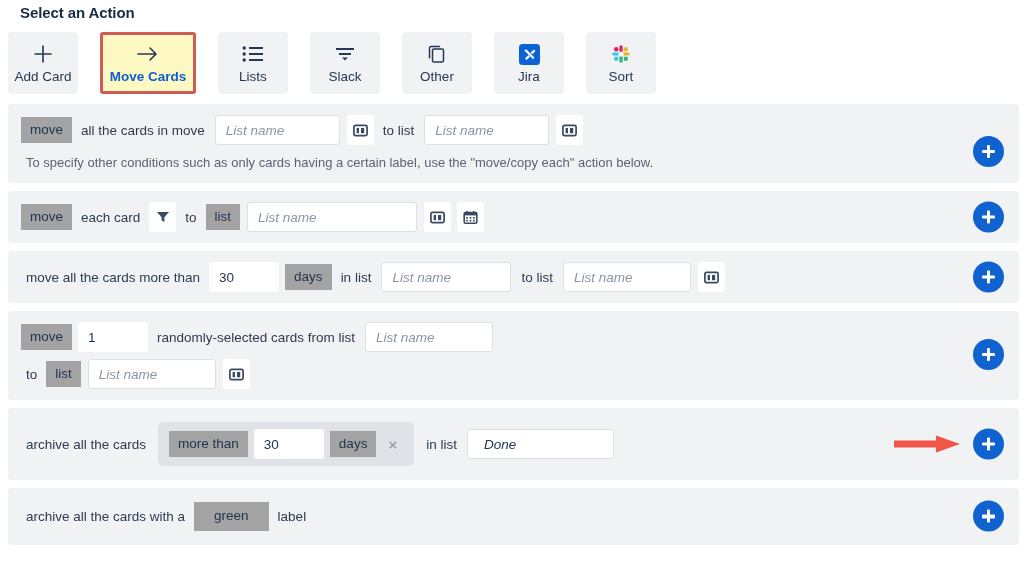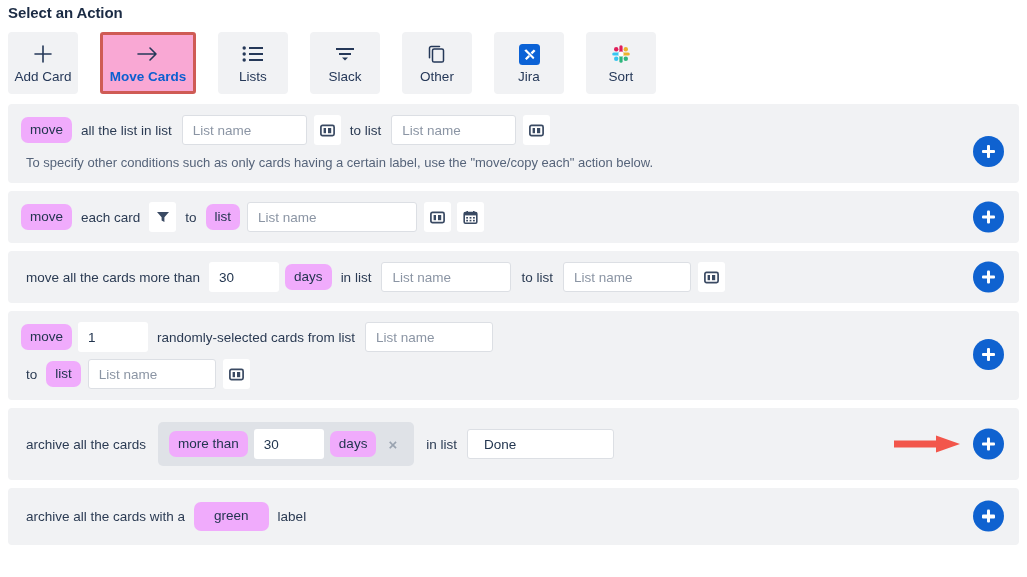--- a/index.html
+++ b/index.html
@@ -8,21 +8,21 @@
     width: 1027px; height: 577px;
     background: #ffffff;
     font-family: "Liberation Sans", sans-serif;
     color: #17283d;
     overflow: hidden;
   }
   #page { position: relative; width: 1027px; height: 577px; background:#fff; }
 
   
   .page-title {
-    position: absolute; left: 8px; top: 4px;
+    position: absolute; left: 20px; top: 4px;
     font-size: 15px; font-weight: bold; letter-spacing: -0.1px;
     color: #1b2b44;
   }
 
   
   .toolbar {
     position: absolute; left: 8px; top: 32px;
     display: flex; gap: 22px; align-items: flex-start;
   }
   .tool-btn {
@@ -34,21 +34,21 @@
     gap: 3px;
     font-size: 13.5px; color: #253858;
     cursor: pointer;
     position: relative;
   }
   .tool-btn .tool-ico {
     height: 24px; display:flex; align-items:center; justify-content:center;
   }
   .tool-btn.wide { width: 96px; }
   .tool-btn.selected {
-    background: #f9a8d4;
+    background: #fef9c3;
     border: 3px solid #cf5b55;
     border-radius: 3px;
     color: #0b5fd0;
     font-weight: bold;
   }
   .tool-btn.selected .tool-label { color: #0b5fd0; font-weight: bold; }
 
   
   .rows { position: absolute; left: 8px; top: 104px; width: 1011px; }
   .rule-row {
@@ -62,36 +62,36 @@
   .rule-line {
     display: flex; align-items: center; flex-wrap: wrap;
     gap: 0px;
     font-size: 13.5px; color: #2a3b53;
     padding-right: 90px;
   }
   .rule-line + .rule-line { margin-top: 7px; }
 
   .txt { padding: 0 6px; white-space: nowrap; color: #2b3b53; font-size:13.5px; }
   .chip {
-    background: #f0abfc; border-radius: 7px;
+    background: #a3a3a3; border-radius: 0;
     padding: 5px 9px; margin: 0 3px;
     font-size: 13.5px; color: #22354f; white-space: nowrap;
     cursor: pointer; line-height: 1.25;
   }
   .num-input {
     background: #ffffff; border-radius: 3px;
     width: 70px; height: 30px; margin: 0 3px;
     display:flex; align-items:center;
     padding: 0 10px; font-size: 13.5px; color:#22354f; cursor:text;
   }
   .text-input {
     background: #ffffff; border: 1px solid #dcdfe4; border-radius: 3px;
     height: 30px; margin: 0 4px;
     display:flex; align-items:center; padding: 0 10px;
-    font-size: 13.5px; color: #22354f; cursor: text;
+    font-size: 13.5px; color: #22354f; cursor: text; font-style: italic;
   }
   .text-input.placeholder { color: #8b95a4; }
   .w125 { width: 125px; }
   .w128 { width: 128px; }
   .w130 { width: 130px; }
   .w170 { width: 170px; }
   .w145 { width: 147px; padding-left: 16px; }
 
   .icon-btn {
     background: #ffffff; border-radius: 3px;
@@ -236,21 +236,21 @@
       </span>
       <span class="tool-label">Sort</span>
     </div>
   </div>
 
   <div class="rows">
 
     <div class="rule-row" style="padding-bottom:13px;">
       <div class="rule-line">
         <span class="chip">move</span>
-        <span class="txt">all the list in list</span>
+        <span class="txt">all the cards in move</span>
         <span class="text-input placeholder w125">List name</span>
         <span class="icon-btn">
           <svg width="15" height="15" viewBox="0 0 15 15">
             <rect x="0.9" y="2.4" width="13.2" height="10.2" rx="1.6" fill="none" stroke="#3a4a63" stroke-width="1.7"></rect>
             <rect x="3.6" y="5" width="2.4" height="5.2" fill="#3a4a63"></rect>
             <rect x="8" y="5" width="3.2" height="5.2" fill="#3a4a63"></rect>
           </svg>
         </span>
         <span class="txt">to list</span>
         <span class="text-input placeholder w125">List name</span>

